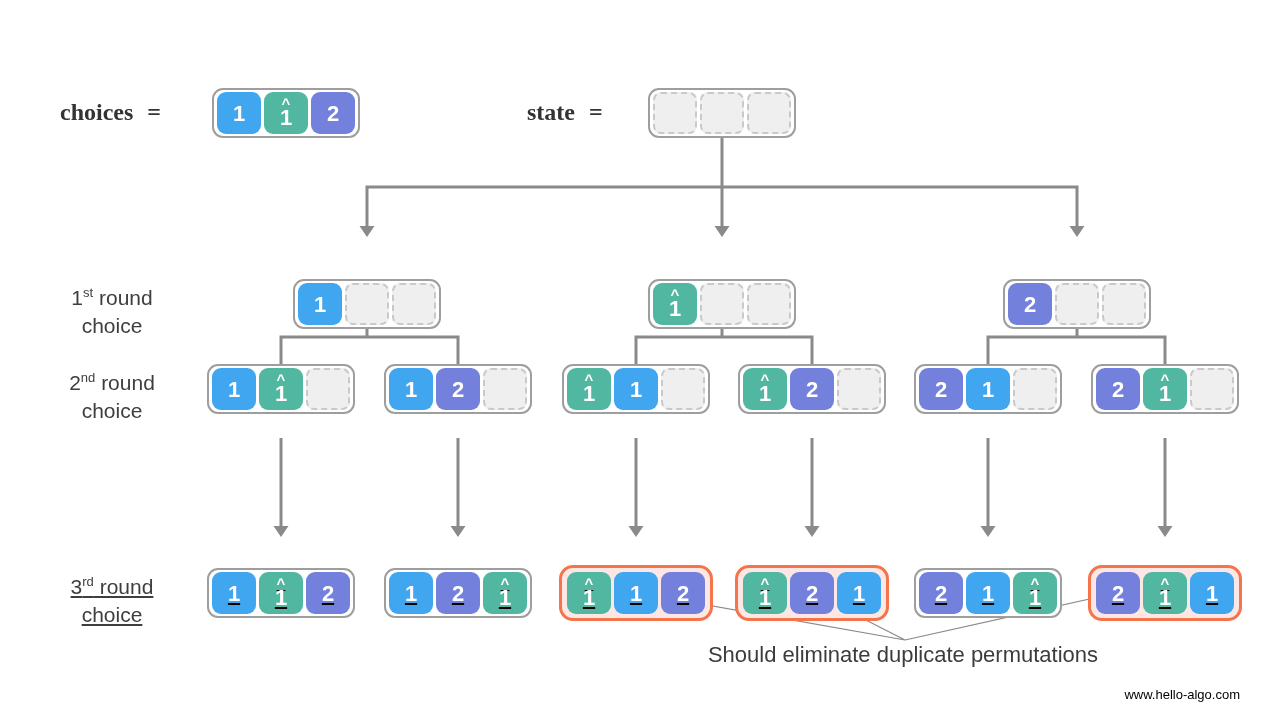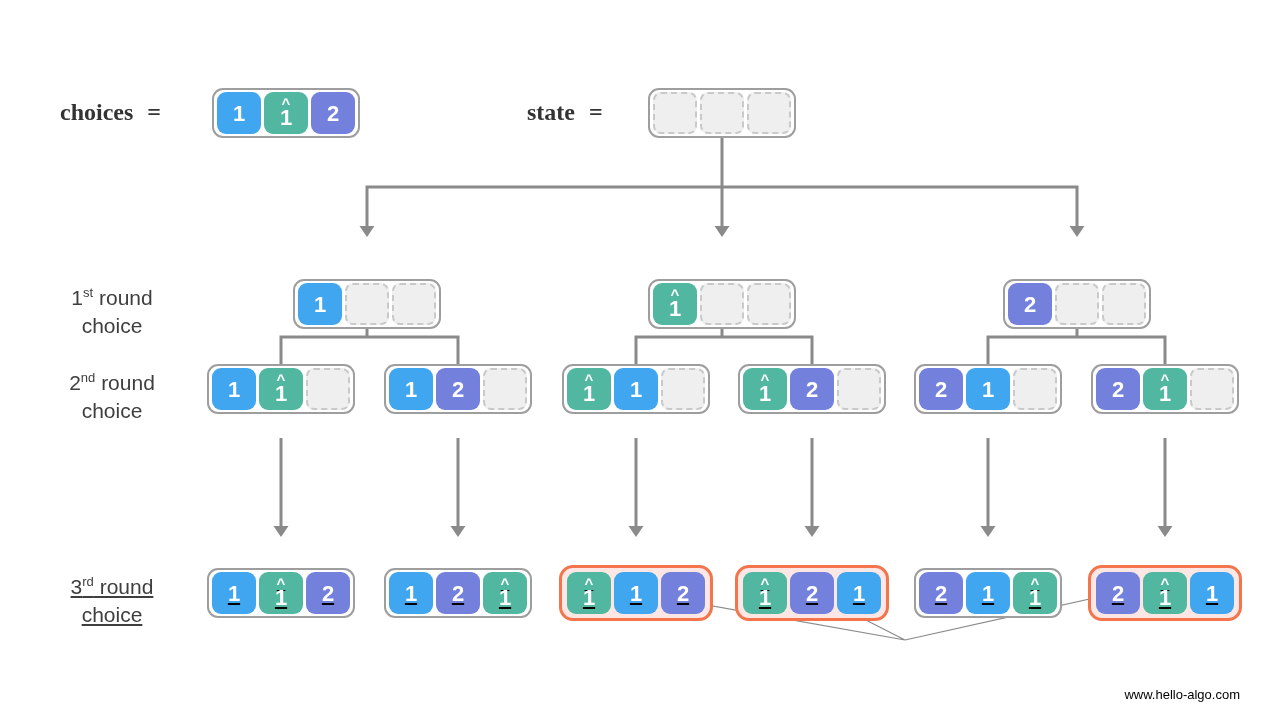--- a/index.html
+++ b/index.html
@@ -287,15 +287,16 @@
       </div>
       <div class="cell one-hat">
         <span class="hat">^</span>
         <span class="val">1</span>
       </div>
       <div class="cell one">
         <span class="val">1</span>
       </div>
     </div>
 
+  <div id="annotation">Should eliminate duplicate permutations</div>
   <div id="watermark">www.hello-algo.com</div>
 
 </div>
 
 </body></html>

